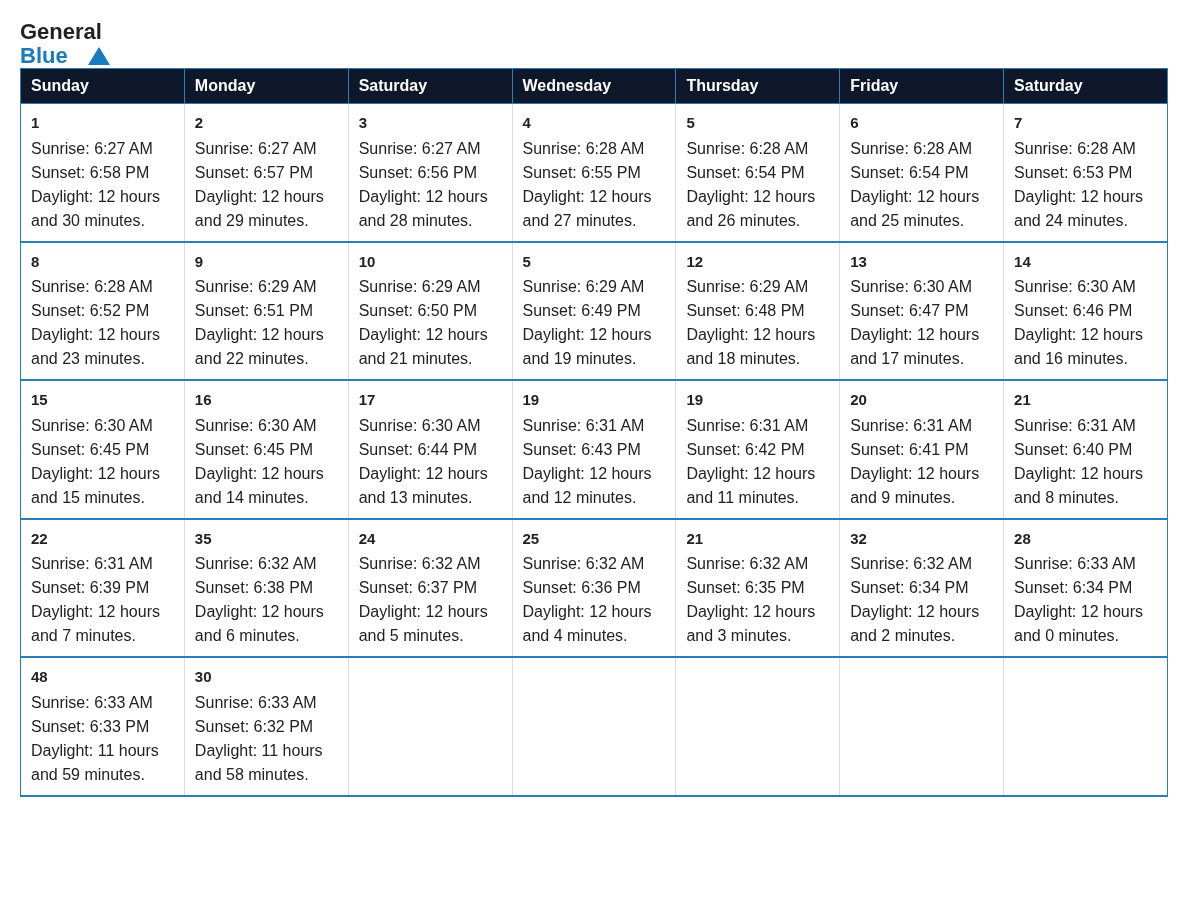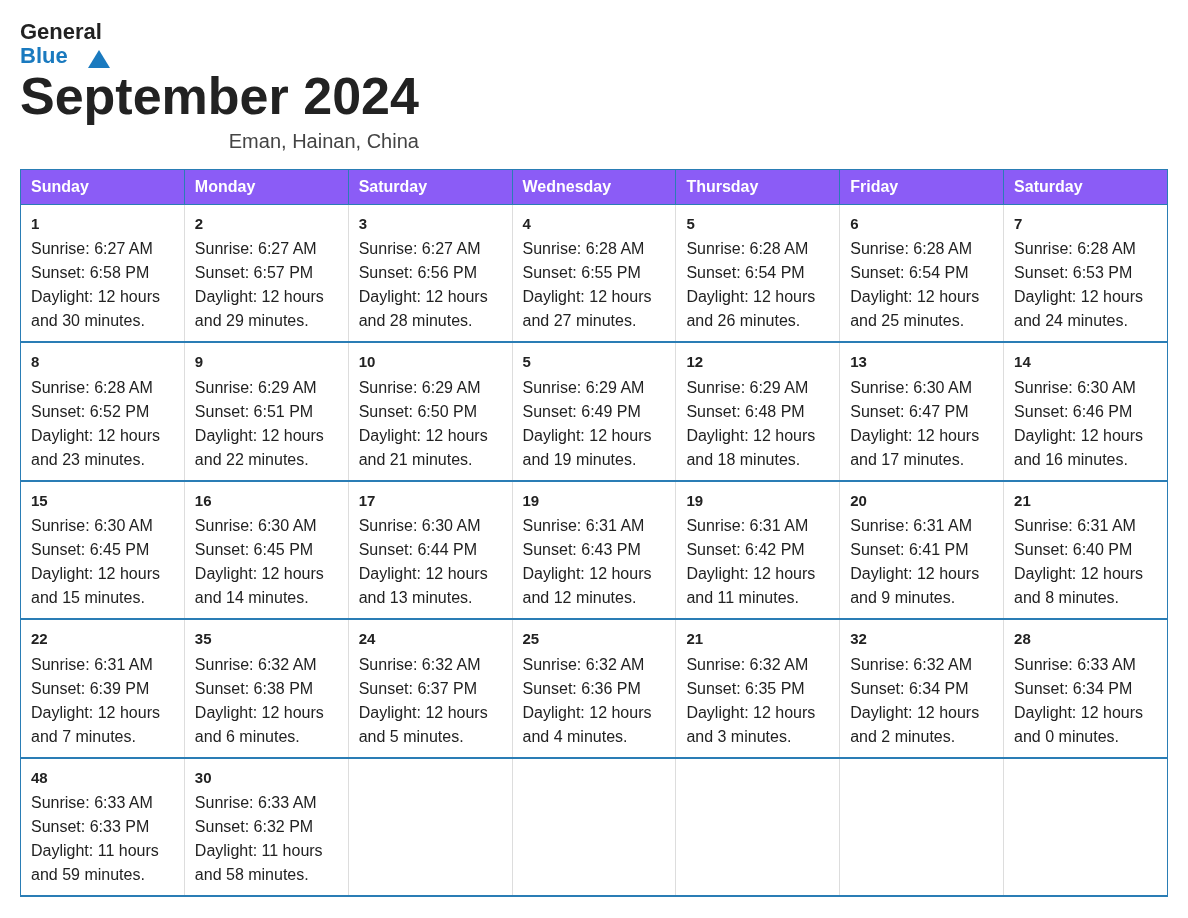--- a/index.html
+++ b/index.html
@@ -7,22 +7,20 @@
       background: #fff;
       font-family: Arial, sans-serif;
       padding: 20px;
       width: 1188px;
       min-height: 918px;
     }
     .header {
       display: flex;
       justify-content: space-between;
       align-items: flex-start;
-      margin-bottom: 16px;
-      flex-direction: column;
     }
     .logo {
       display: flex;
       align-items: center;
       gap: 4px;
     }
     .logo-text {
       display: flex;
       flex-direction: column;
       line-height: 1.1;
@@ -50,21 +48,21 @@
       font-size: 20px;
       color: #444;
       margin-top: 4px;
     }
     table {
       width: 100%;
       border-collapse: collapse;
       table-layout: fixed;
     }
     thead tr {
-      background-color: #8b5cf6;
+      background-color: #0f172a;
     }
     thead th {
       color: #fff;
       font-size: 16px;
       font-weight: bold;
       padding: 8px 10px;
       text-align: left;
       border: 1px solid #2a7db5;
     }
     tbody tr {
@@ -96,31 +94,27 @@
       border-bottom: 2px solid #2a7db5;
     }
   </style>
 </head>
 <body>
 
 <div class="header">
   <div class="logo">
     <div class="logo-text">
       <span class="logo-general">General</span>
-      <span style="display:flex;align-items:flex-end;gap:20px;">
+      <span style="display:flex;align-items:center;gap:20px;">
         <span class="logo-blue">Blue</span>
         <svg width="22" height="18" viewBox="0 0 22 18">
           <polygon points="11,0 22,18 0,18" fill="#1a7abf"></polygon>
         </svg>
       </span>
     </div>
-  </div>
-  <div class="title-area">
-    <div class="page-title">September 2024</div>
-    <div class="subtitle">Eman, Hainan, China</div>
   </div>
 </div>
 
 <table>
   <thead>
     <tr>
       <th>Sunday</th>
       <th>Monday</th>
       <th>Saturday</th>
       <th>Wednesday</th>

